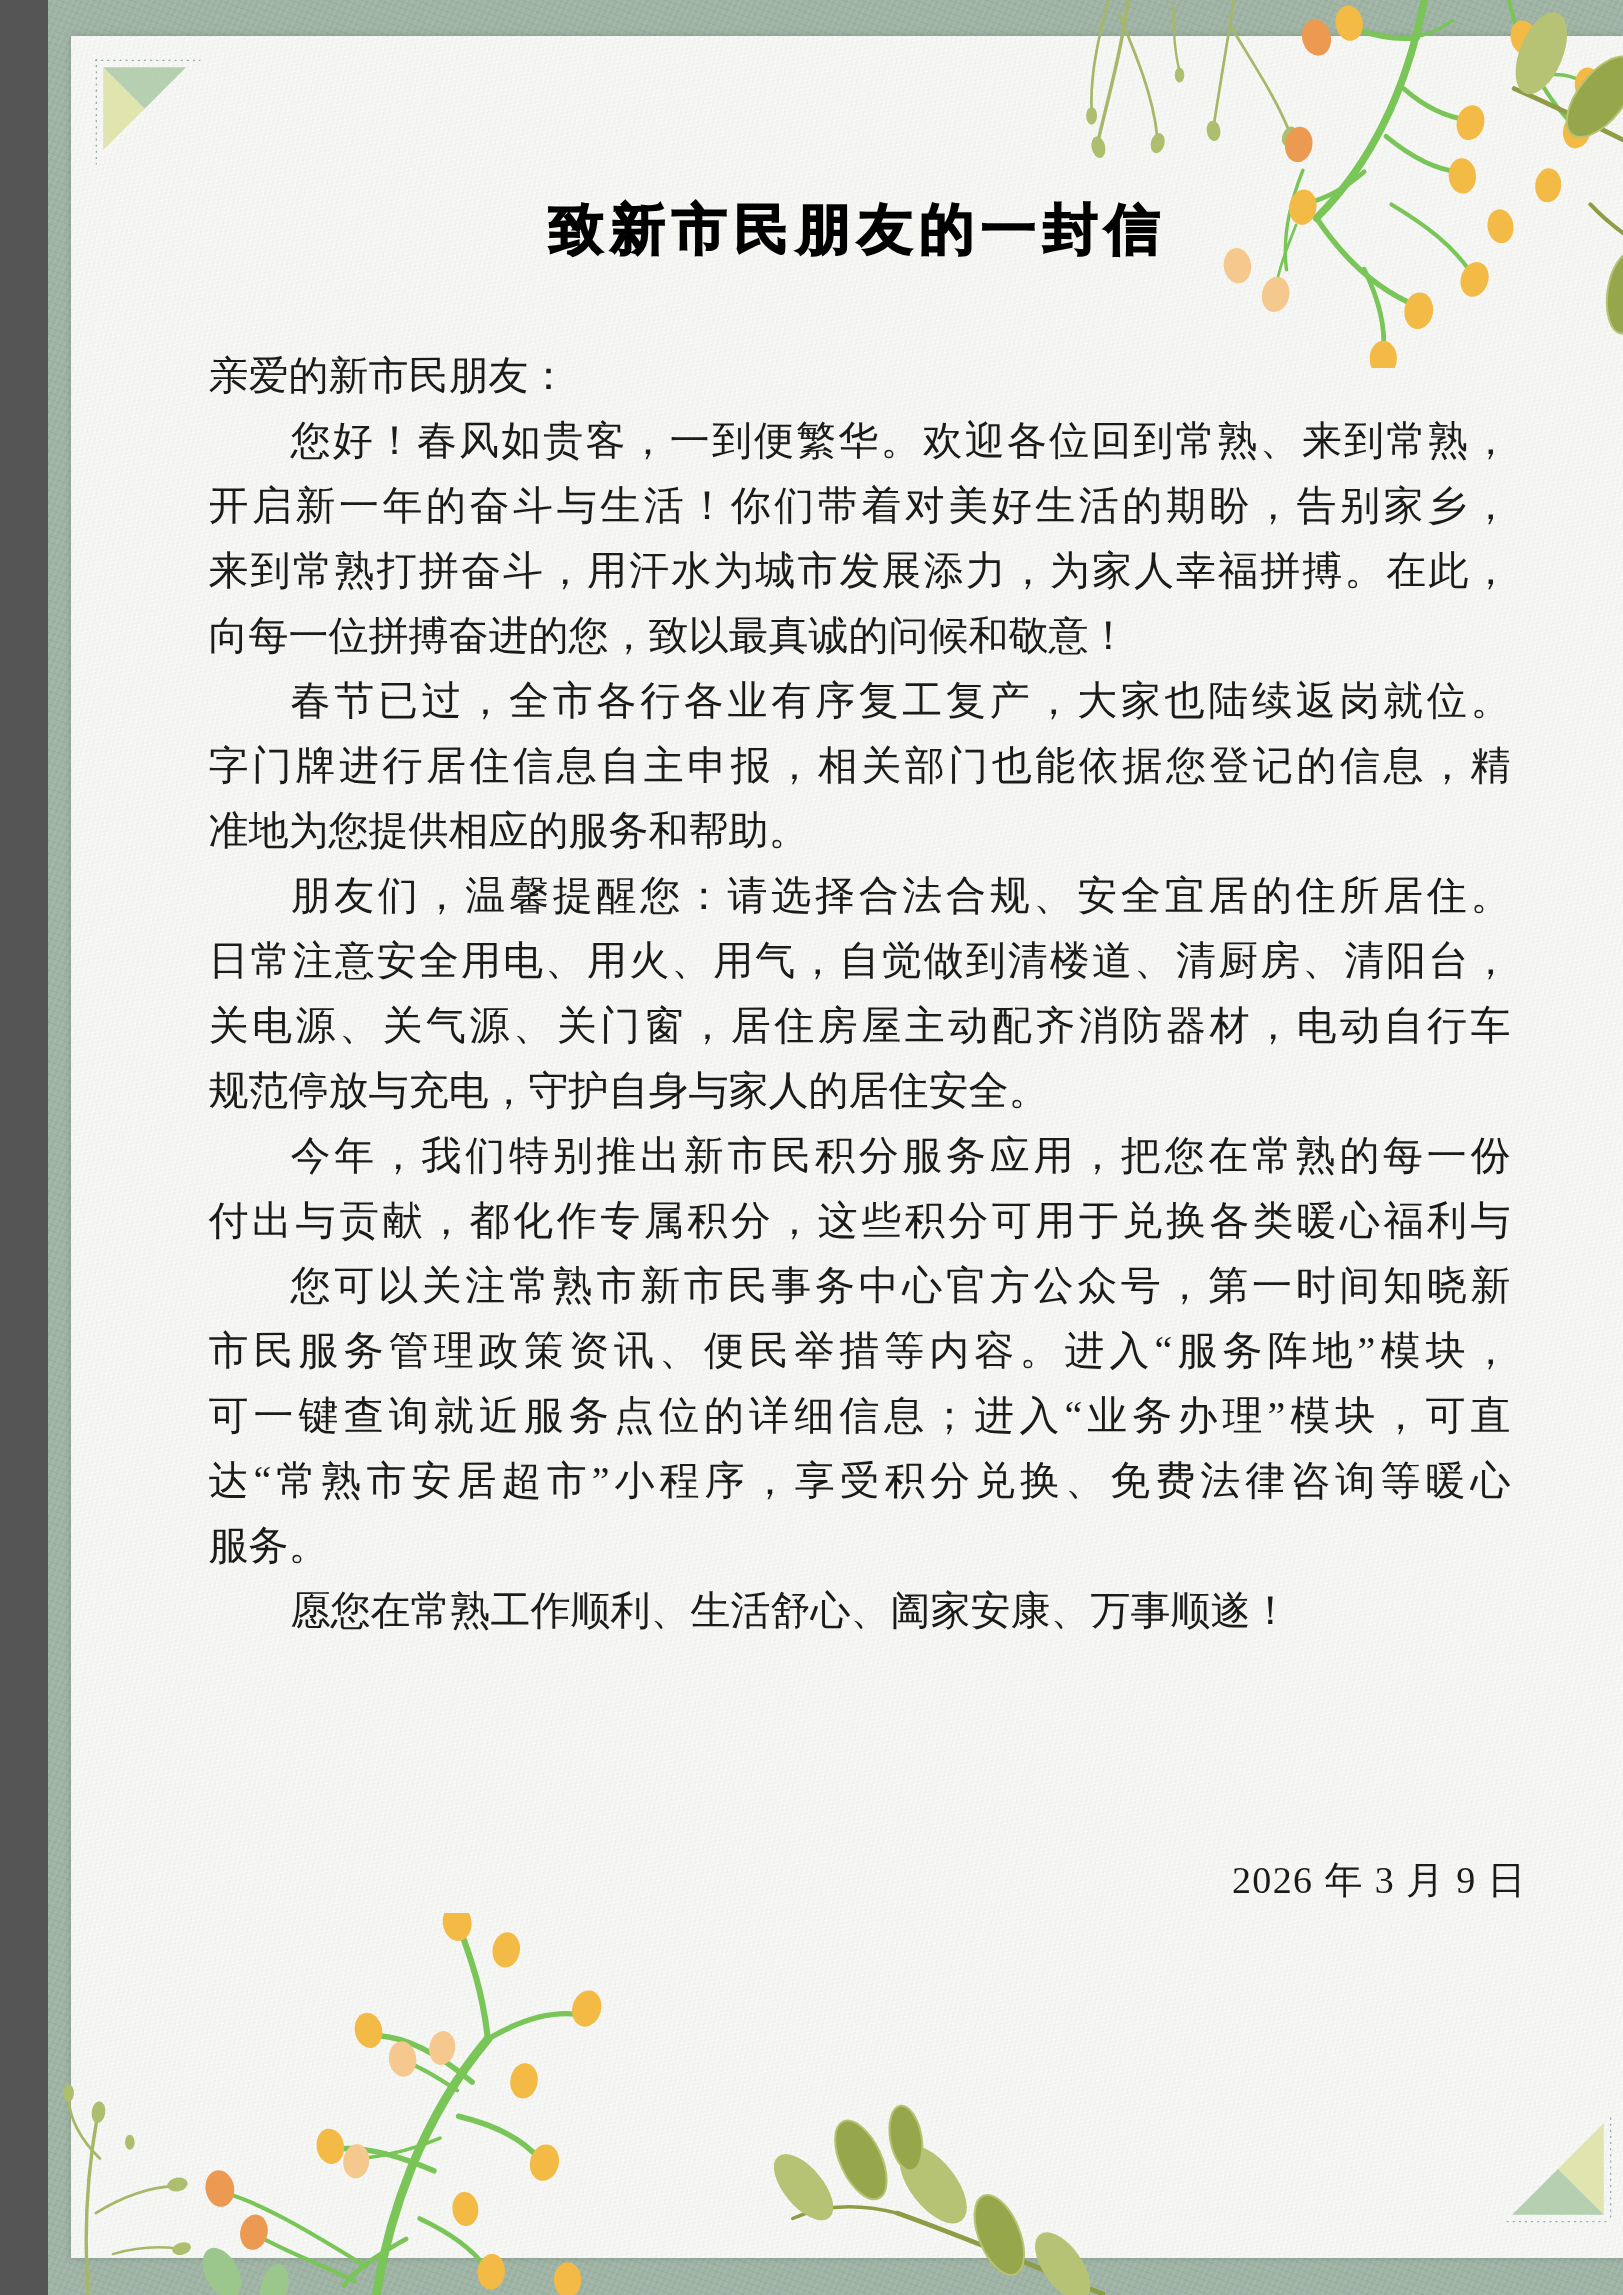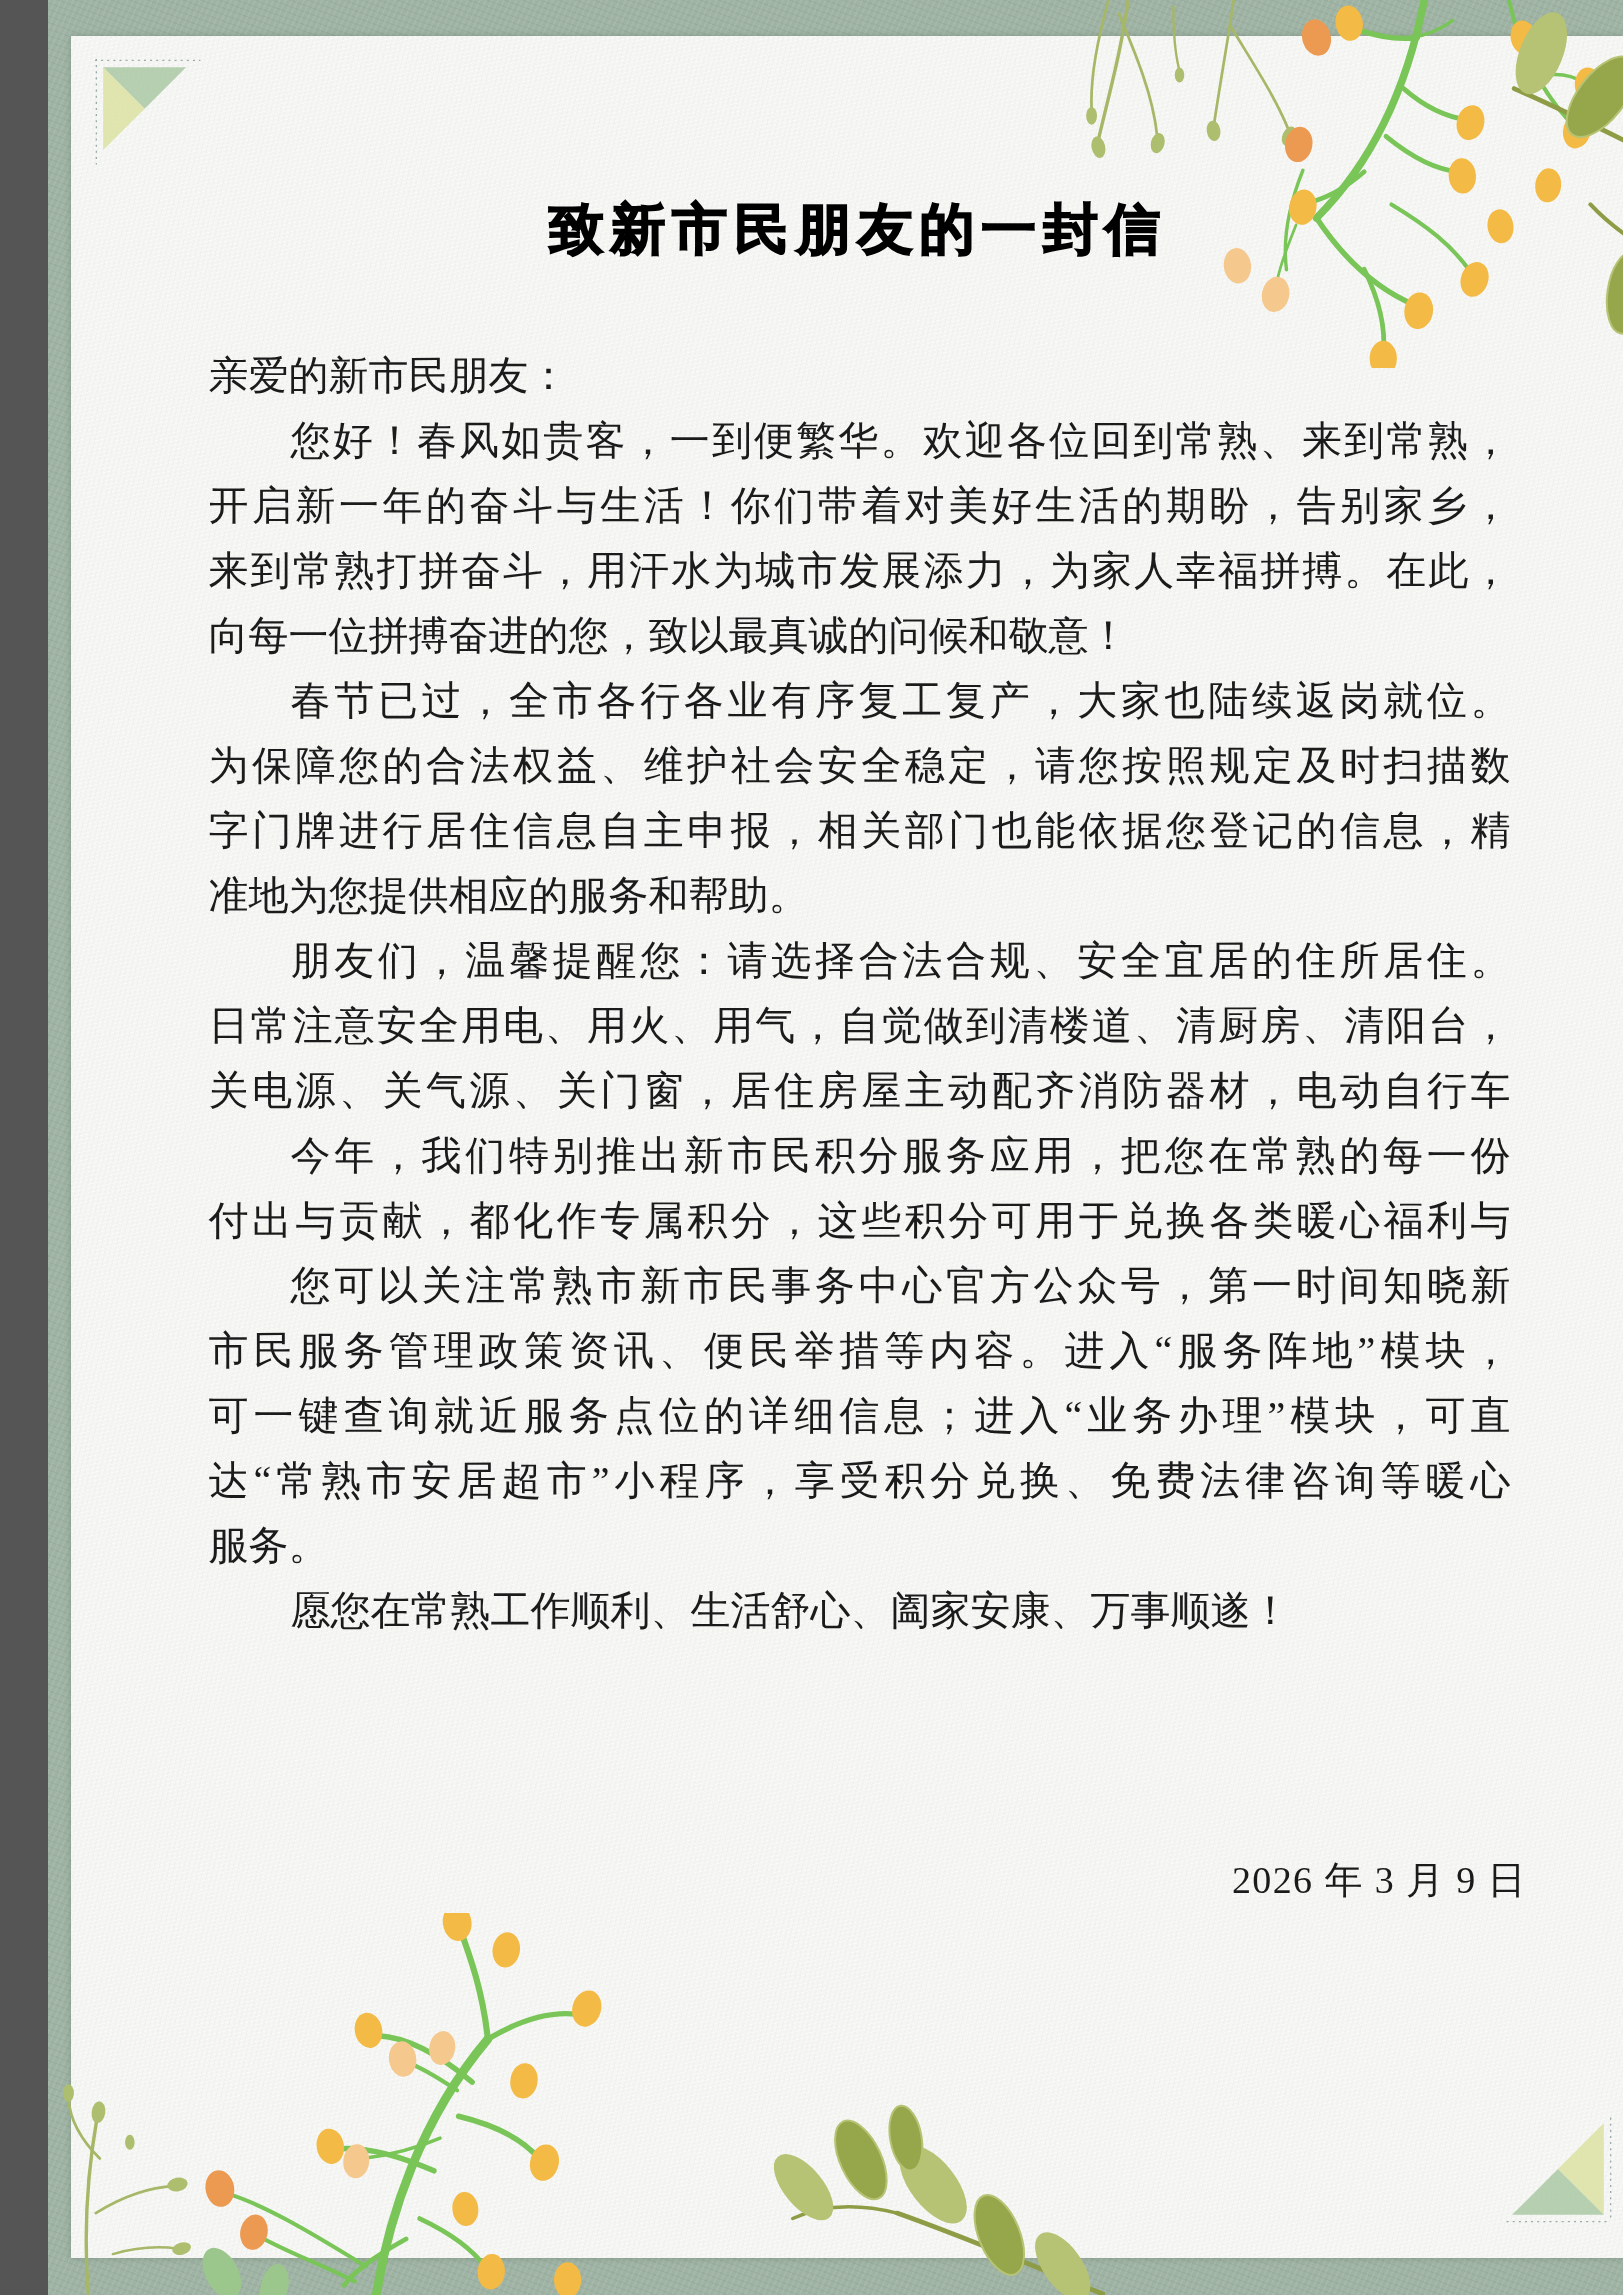--- a/index.html
+++ b/index.html
@@ -94,26 +94,26 @@
 
     <h1 class="title">致新市民朋友的一封信</h1>
 
     <div class="body-block">
         <div class="line">亲爱的新市民朋友：</div>
         <div class="line indent fill">您好！春风如贵客，一到便繁华。欢迎各位回到常熟、来到常熟，</div>
         <div class="line fill">开启新一年的奋斗与生活！你们带着对美好生活的期盼，告别家乡，</div>
         <div class="line fill">来到常熟打拼奋斗，用汗水为城市发展添力，为家人幸福拼搏。在此，</div>
         <div class="line">向每一位拼搏奋进的您，致以最真诚的问候和敬意！</div>
         <div class="line indent fill">春节已过，全市各行各业有序复工复产，大家也陆续返岗就位。</div>
-        <div class="line fill">为保障您的合法权益、维护社会安全稳定，请您按照规定及时扫描数</div>
         <div class="line fill">字门牌进行居住信息自主申报，相关部门也能依据您登记的信息，精</div>
         <div class="line">准地为您提供相应的服务和帮助。</div>
         <div class="line indent fill">朋友们，温馨提醒您：请选择合法合规、安全宜居的住所居住。</div>
         <div class="line fill">日常注意安全用电、用火、用气，自觉做到清楼道、清厨房、清阳台，</div>
         <div class="line fill">关电源、关气源、关门窗，居住房屋主动配齐消防器材，电动自行车</div>
+        <div class="line">规范停放与充电，守护自身与家人的居住安全。</div>
         <div class="line indent fill">今年，我们特别推出新市民积分服务应用，把您在常熟的每一份</div>
         <div class="line fill">付出与贡献，都化作专属积分，这些积分可用于兑换各类暖心福利与</div>
         <div class="line indent fill">您可以关注常熟市新市民事务中心官方公众号，第一时间知晓新</div>
         <div class="line fill">市民服务管理政策资讯、便民举措等内容。进入“服务阵地”模块，</div>
         <div class="line fill">可一键查询就近服务点位的详细信息；进入“业务办理”模块，可直</div>
         <div class="line fill">达“常熟市安居超市”小程序，享受积分兑换、免费法律咨询等暖心</div>
         <div class="line">服务。</div>
         <div class="line indent">愿您在常熟工作顺利、生活舒心、阖家安康、万事顺遂！</div>
       </div>
 

